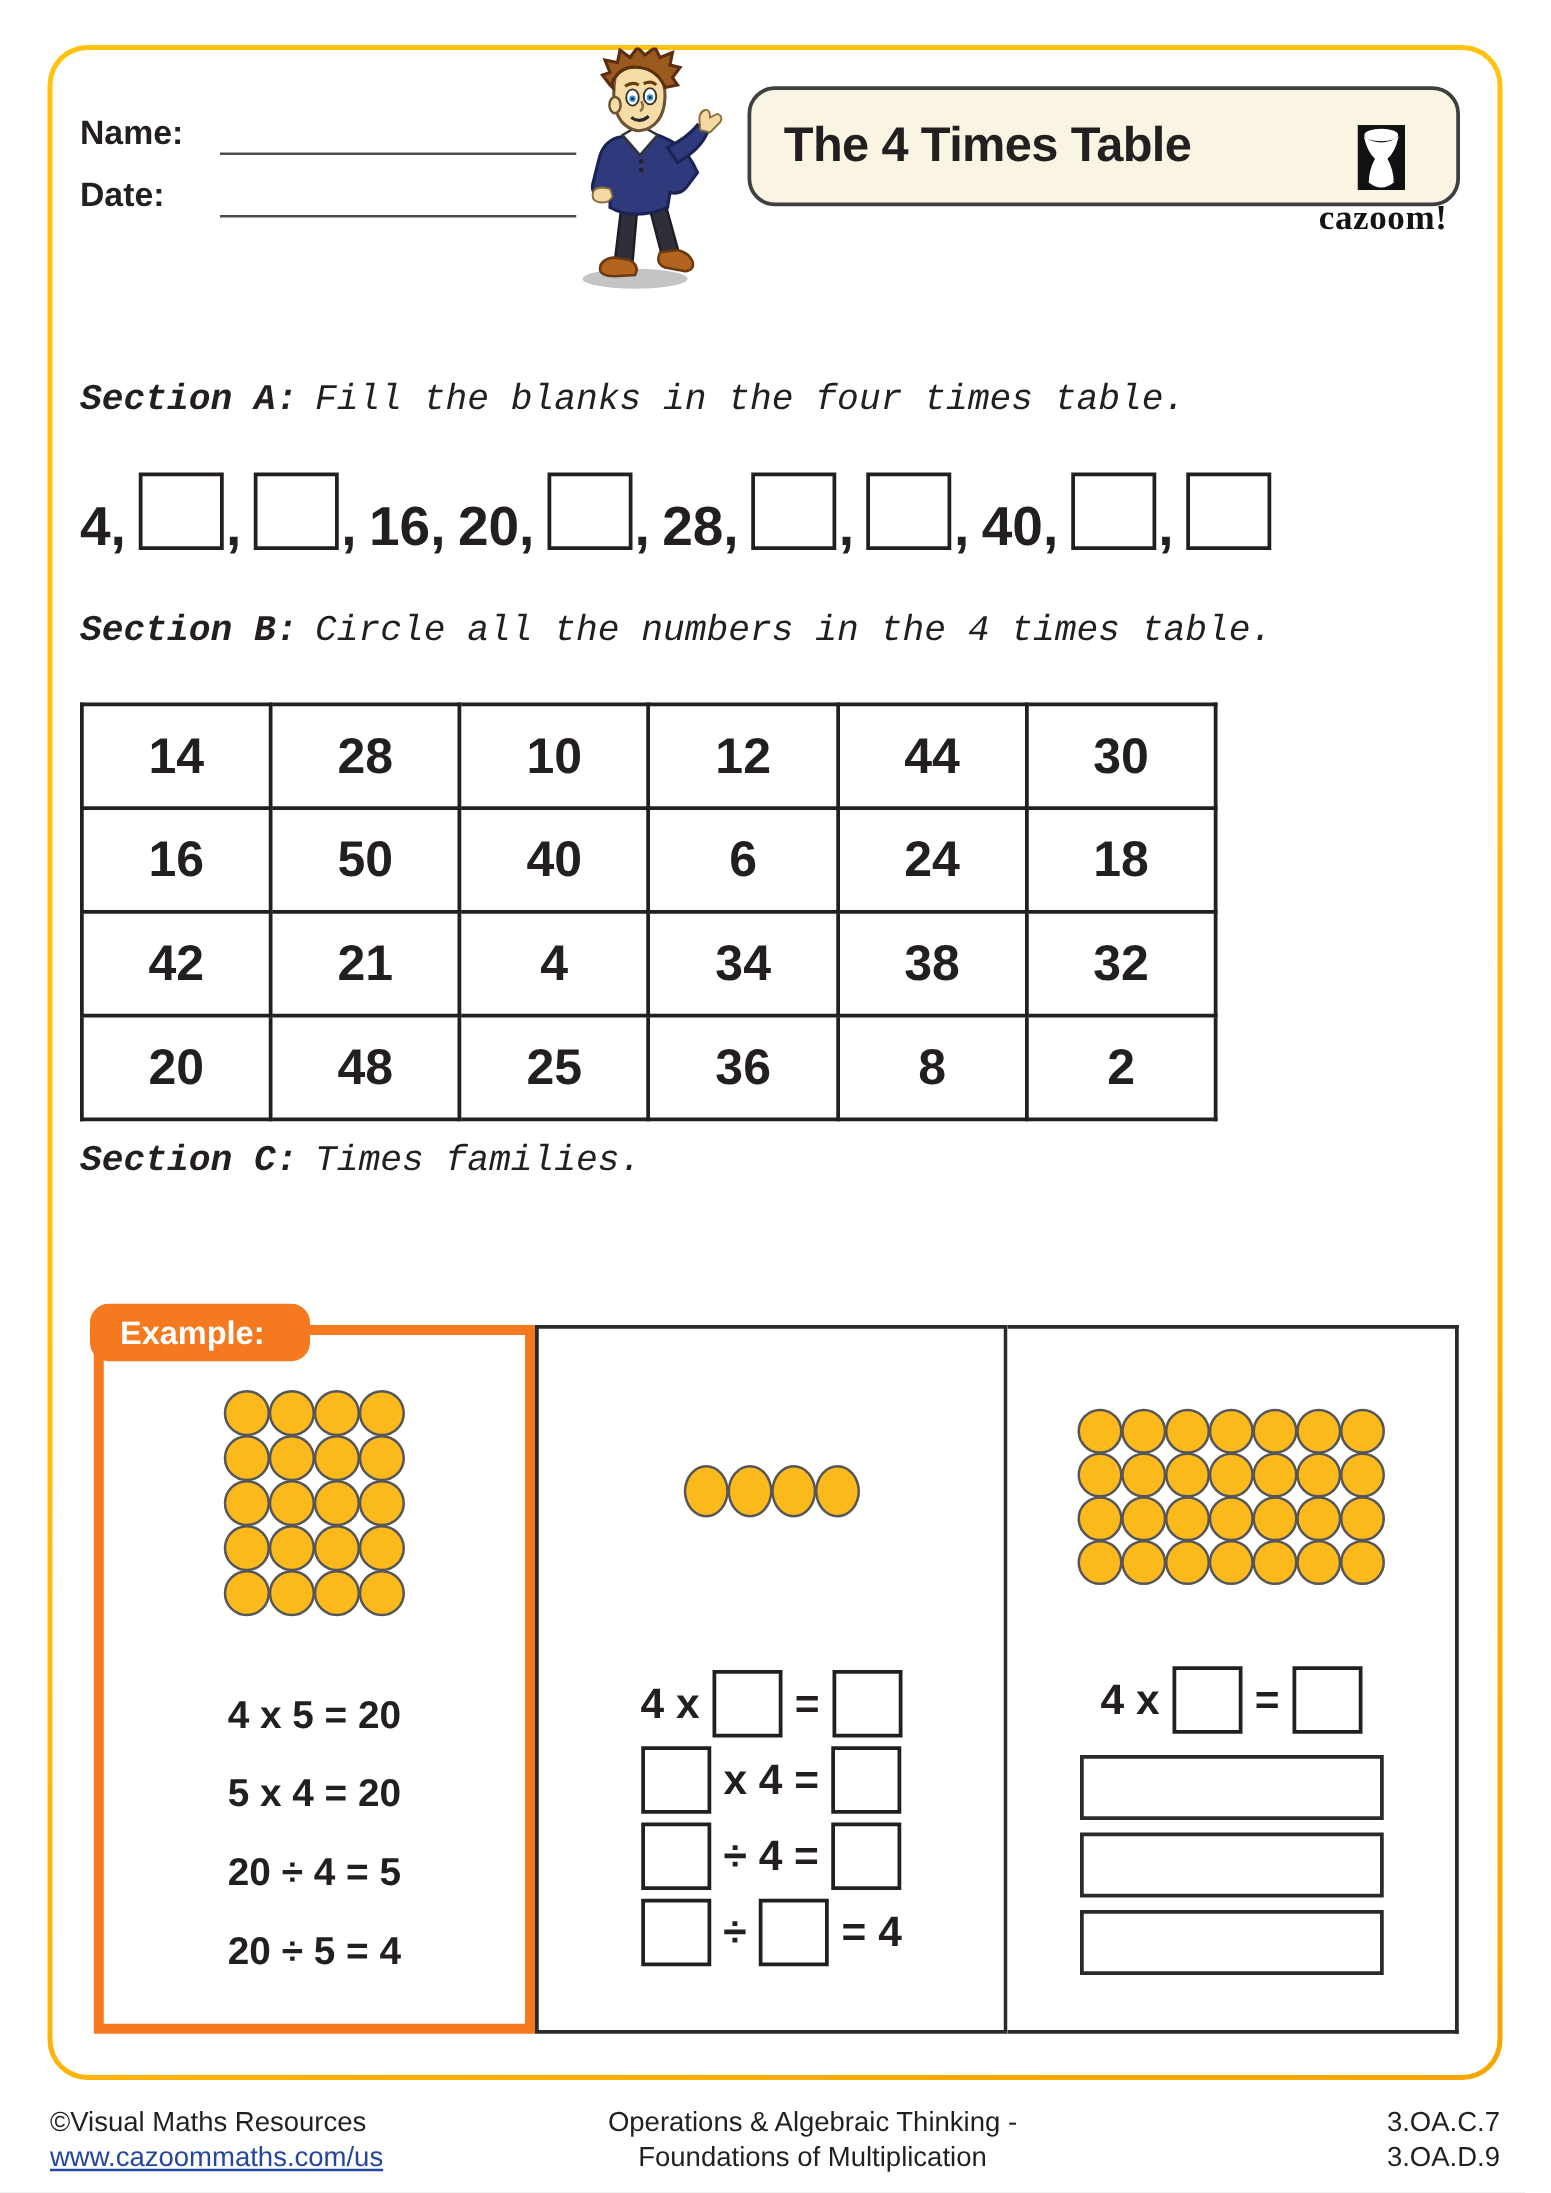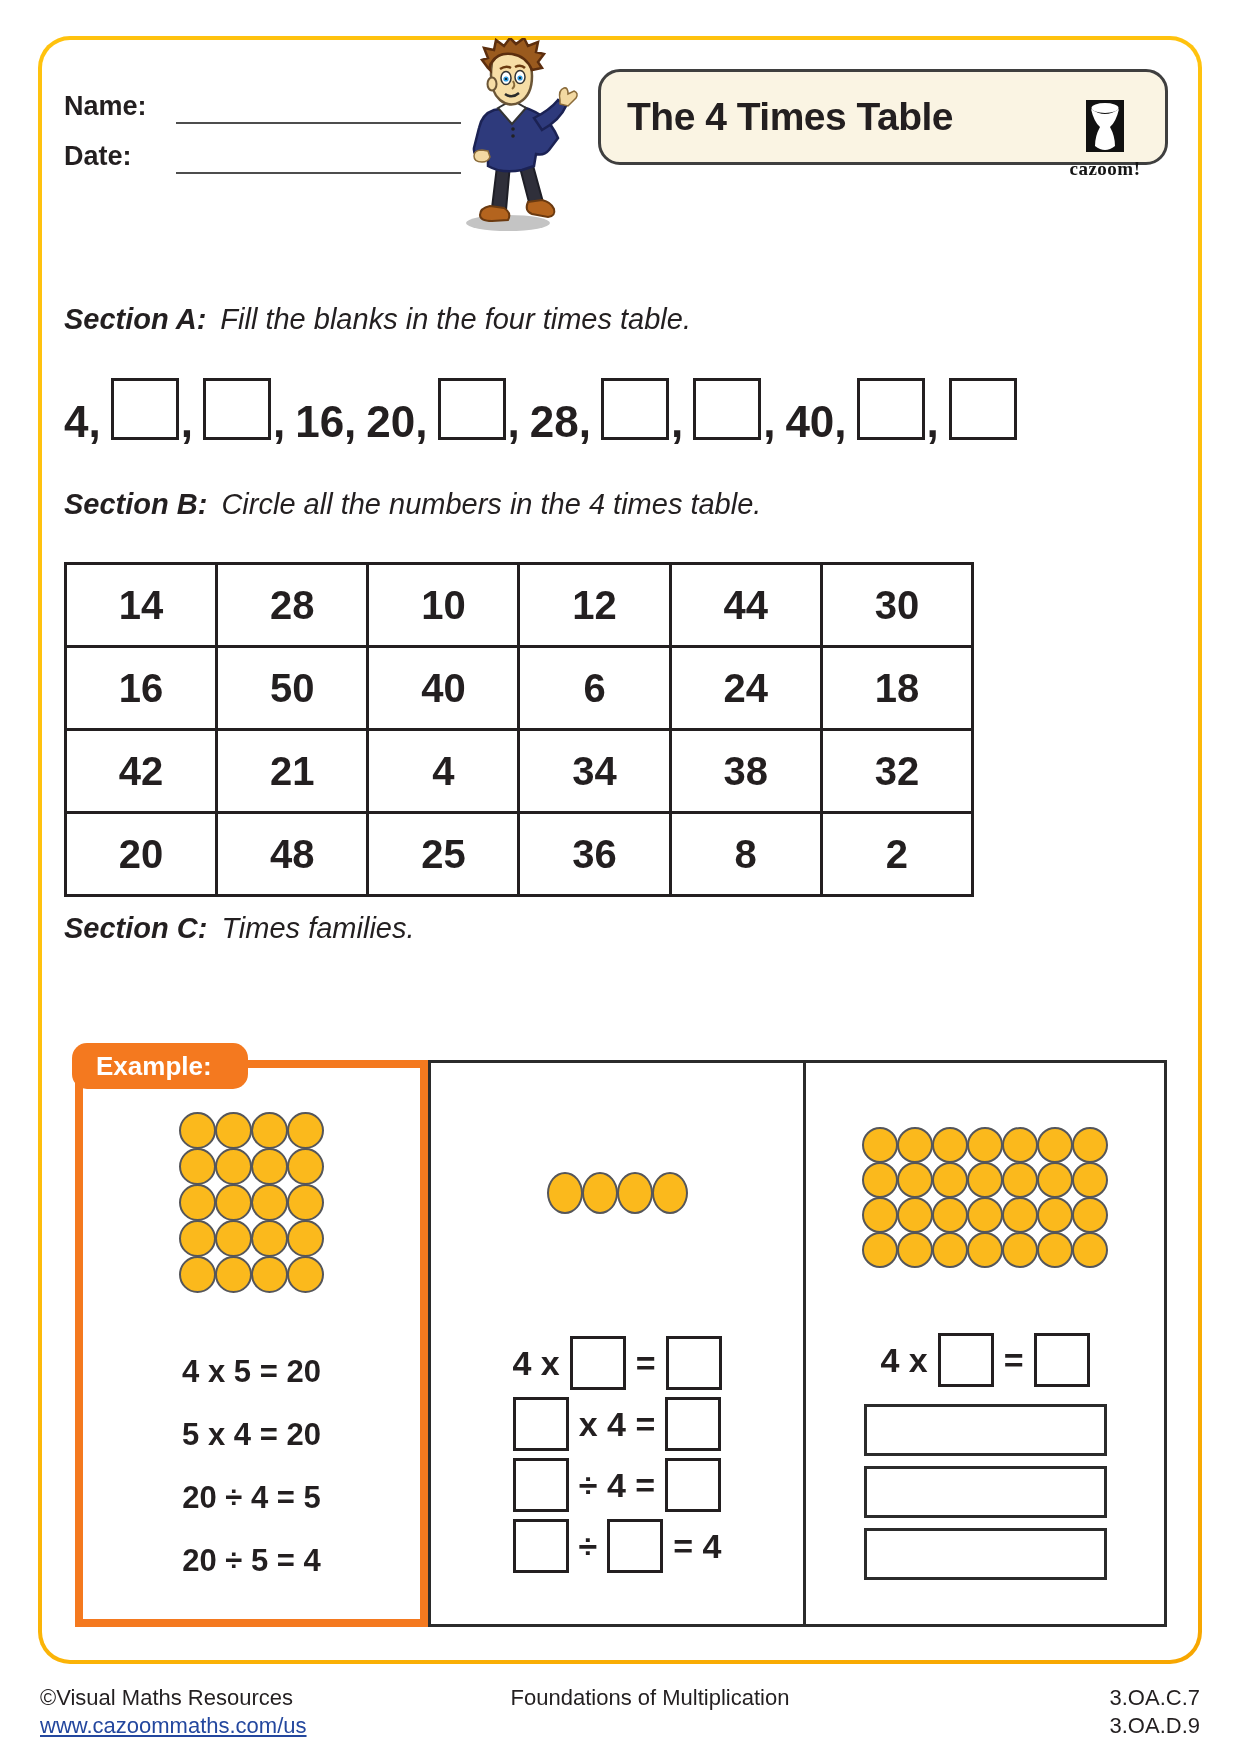--- a/index.html
+++ b/index.html
@@ -21,24 +21,24 @@
 
   
   .boy{position:absolute;left:446px;top:38px;width:135px;height:195px;}
 
   
   .title-box{position:absolute;left:598px;top:69px;width:570px;height:96px;
     background:var(--title-box-bg,#faf4e3);border:3px solid var(--title-box-border,#3f3f3f);
     border-radius:22px;box-sizing:border-box;display:flex;align-items:center;}
   .title-text{font-size:39px;font-weight:bold;letter-spacing:-0.5px;padding-left:26px;white-space:nowrap;}
   .logo{position:absolute;right:10px;top:28px;width:100px;text-align:center;}
-  .logo-word{font-family:"Liberation Serif",serif;font-weight:bold;font-size:19px;margin-top:2px;letter-spacing:0.5px;color:#141414;}
-
-  
-  .sec-head{position:absolute;left:64px;font-family:Liberation Sans, sans-serif;font-style:italic;font-size:29px;white-space:nowrap;}
+  .logo-word{font-family:"Liberation Serif",serif;font-weight:bold;font-size:28px;margin-top:2px;letter-spacing:0.5px;color:#141414;}
+
+  
+  .sec-head{position:absolute;left:64px;font-family:Liberation Mono, monospace;font-style:italic;font-size:29px;white-space:nowrap;}
   .sec-label{font-weight:bold;}
   .sec-instr{margin-left:14px;}
   .sec-desc{position:absolute;left:64px;width:1085px;font-family:"Liberation Serif",serif;font-style:italic;font-size:29px;line-height:40px;}
 
   
   .seq{position:absolute;left:64px;top:378px;width:1115px;display:flex;align-items:flex-end;gap:10px;}
   .seq .eq-text{font-size:44px;font-weight:bold;line-height:1;position:relative;top:4px;white-space:nowrap;}
   .seq .eq-text.tight{margin-left:-8px;}
   .seq .eq-box{width:68px;height:62px;}
   .eq-box{box-sizing:border-box;flex:none;background:#fff;border:3px solid var(--ink,#231f20);}
@@ -348,20 +348,21 @@
     </div>
 
   </div>
 
   <div class="footer">
     <div class="foot-left">
       <div>©Visual Maths Resources</div>
       <a class="foot-link">www.cazoommaths.com/us</a>
     </div>
     <div class="foot-center">
+      <div>Operations &amp; Algebraic Thinking -</div>
       <div>Foundations of Multiplication</div>
     </div>
     <div class="foot-right">
       <div>3.OA.C.7</div>
       <div>3.OA.D.9</div>
     </div>
   </div>
 
 </div>
 

